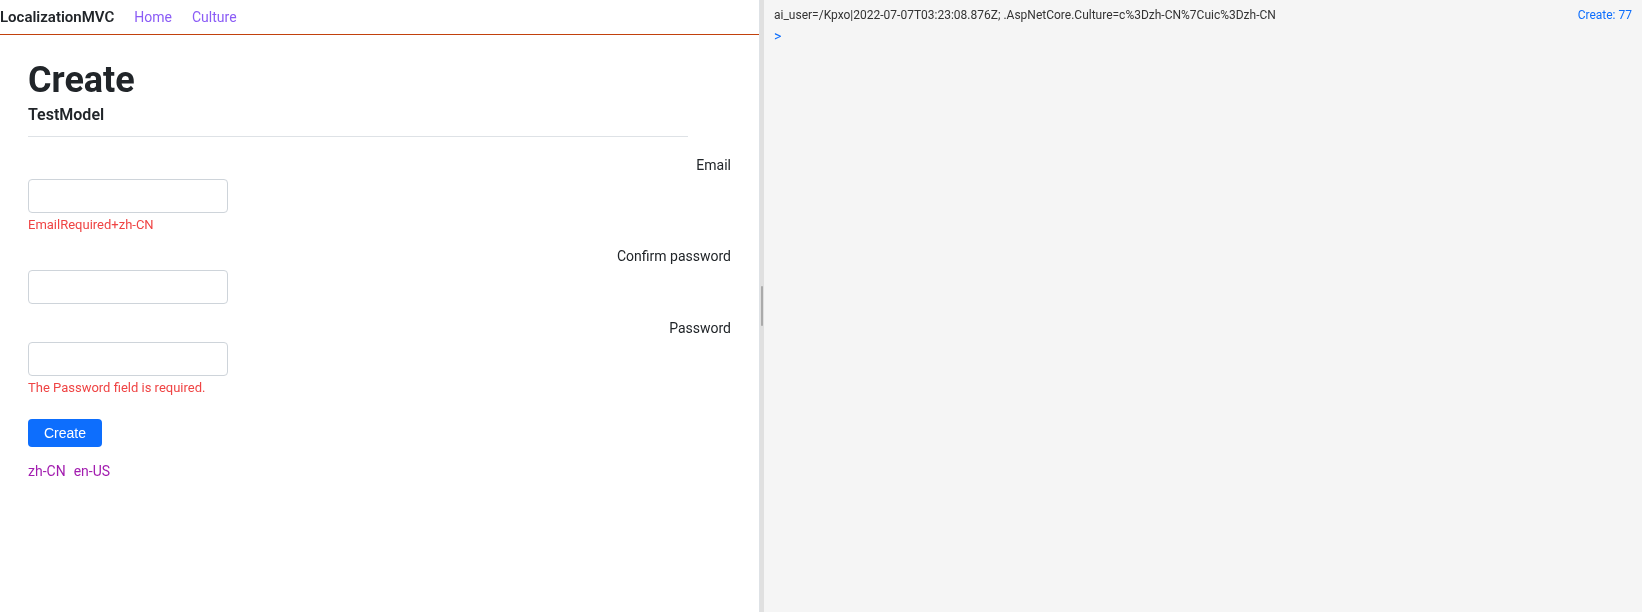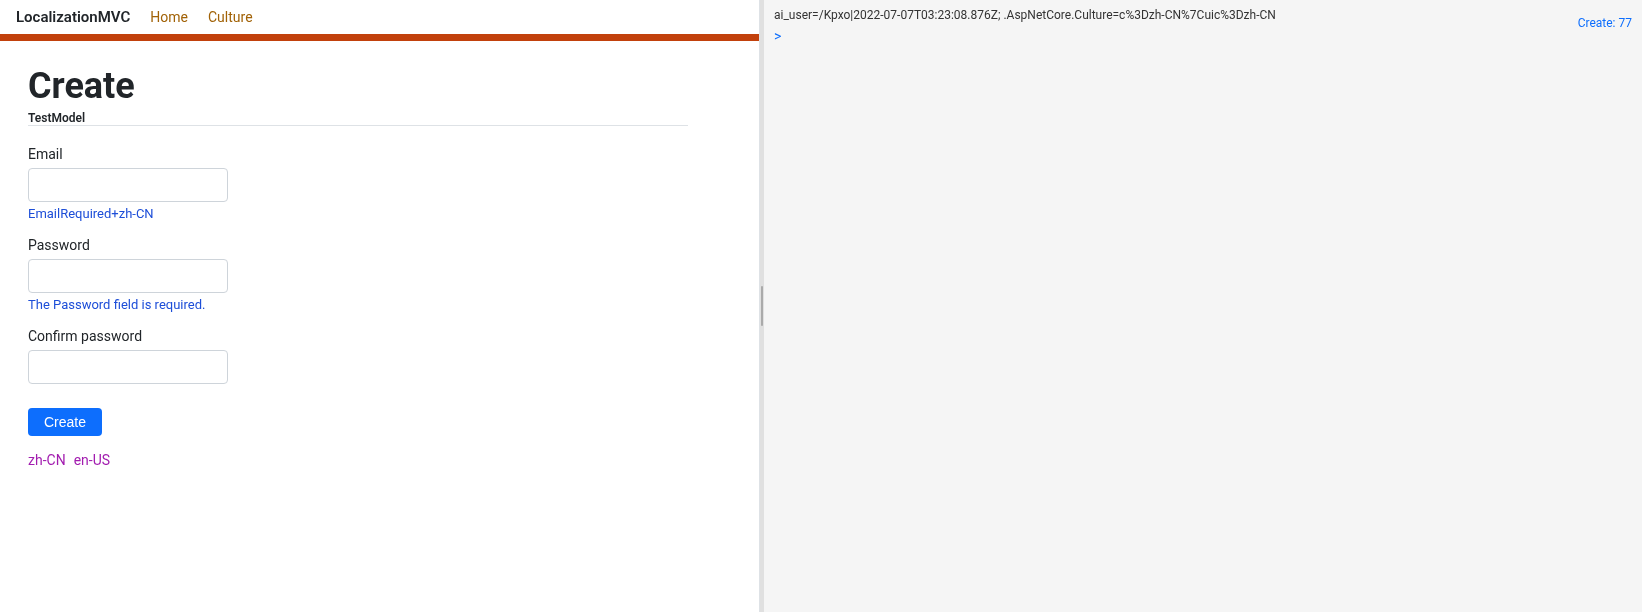--- a/index.html
+++ b/index.html
@@ -12,79 +12,81 @@
       border-right: 1px solid #dee2e6;
       display: flex;
       flex-direction: column;
       background: #fff;
     }
 
     
     .navbar {
       display: flex;
       align-items: center;
-      padding: 8px 16px;
-      border-bottom: 7px solid #c2410c;
+      padding: 8px 0;
+      border-bottom: 1px solid #c2410c;
       gap: 20px;
     }
     .navbar-brand {
       font-weight: 600;
       font-size: 15px;
       color: #212529;
       text-decoration: none;
     }
     .nav-link {
-      color: #a16207;
+      color: #8b5cf6;
       text-decoration: none;
       font-size: 14px;
     }
 
     
     .main-content {
       padding: 24px 28px;
       flex: 1;
       overflow-y: auto;
     }
 
     .page-title {
       font-size: 36px;
       font-weight: 700;
       margin-bottom: 4px;
     }
     .page-subtitle {
-      font-size: 12px;
+      font-size: 16px;
       font-weight: 600;
+      margin-bottom: 12px;
     }
     .divider {
       border: none;
       border-top: 1px solid #dee2e6;
       margin-bottom: 20px;
       width: 660px;
     }
 
     .form-group {
       margin-bottom: 16px;
     }
     .form-label {
       display: block;
       margin-bottom: 6px;
       font-size: 14px;
       color: #212529;
+      text-align: right;
     }
     .form-input {
       width: 200px;
       height: 34px;
       border: 1px solid #ced4da;
       border-radius: 4px;
       padding: 4px 8px;
       font-size: 14px;
       display: block;
     }
     .validation-error {
-      color: #1d4ed8;
+      color: #ef4444;
       font-size: 13px;
       margin-top: 4px;
     }
 
     .btn-create {
       background-color: #0d6efd;
       color: #fff;
       border: none;
       border-radius: 4px;
       padding: 6px 16px;
@@ -118,21 +120,21 @@
       color: #333;
       font-size: 12px;
       line-height: 1.5;
       word-break: break-all;
     }
     .right-panel-link {
       color: #0d6efd;
       text-decoration: none;
       font-size: 12px;
       position: absolute;
-      top: 16px;
+      top: 8px;
       right: 10px;
     }
     .right-panel-arrow {
       color: #0d6efd;
       font-size: 14px;
       margin-top: 4px;
       display: block;
     }
 
     
@@ -170,29 +172,29 @@
     <form>
       
       <div class="form-group">
         <label class="form-label">Email</label>
         <input class="form-input" type="email" value="" style="">
         <div class="validation-error">EmailRequired+zh-CN</div>
       </div>
 
       
       <div class="form-group">
+        <label class="form-label">Confirm password</label>
+        <input class="form-input" type="password" value="" style="">
+      </div>
+
+      
+      <div class="form-group">
         <label class="form-label">Password</label>
         <input class="form-input" type="password" value="" style="">
         <div class="validation-error">The Password field is required.</div>
-      </div>
-
-      
-      <div class="form-group">
-        <label class="form-label">Confirm password</label>
-        <input class="form-input" type="password" value="" style="">
       </div>
 
       <button class="btn-create" type="submit">Create</button>
     </form>
 
     <div class="locale-links">
       <a class="locale-link" href="#">zh-CN</a>
       <a class="locale-link" href="#">en-US</a>
     </div>
   </div>

